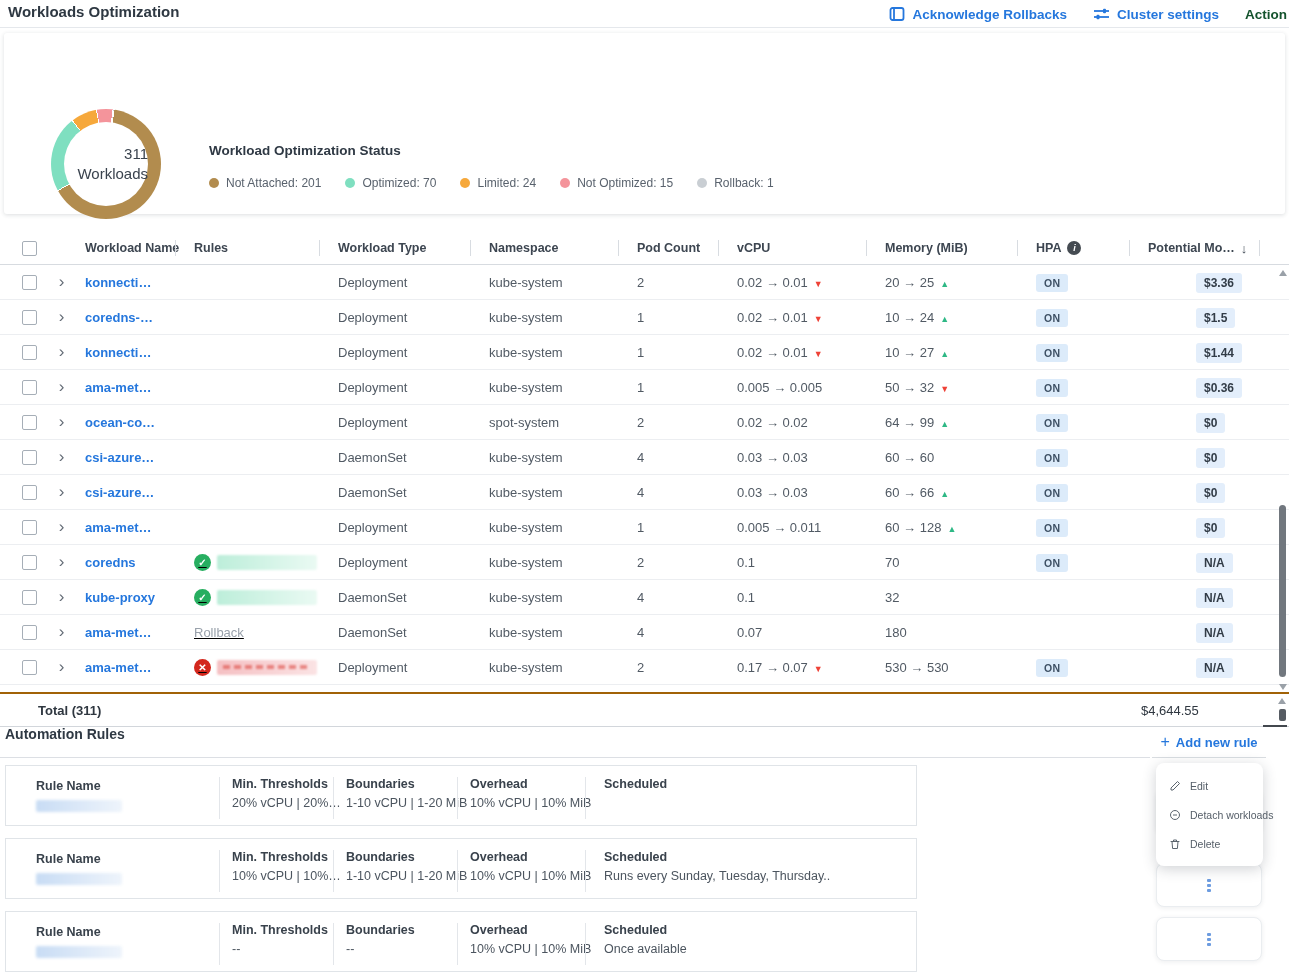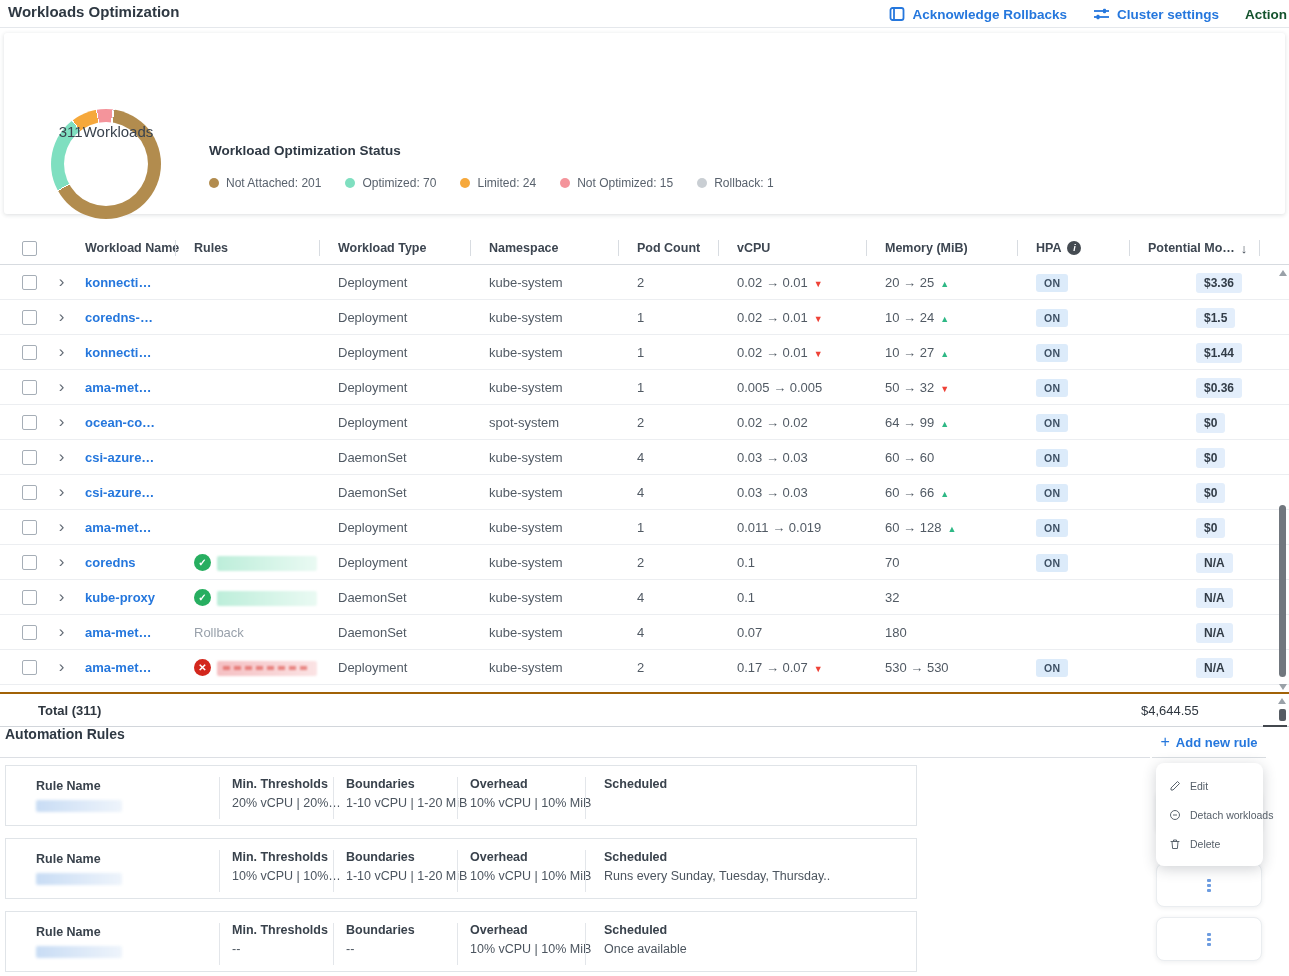--- a/index.html
+++ b/index.html
@@ -13,21 +13,21 @@
   .header-actions { position:absolute; right:0; top:0; height:28px; display:flex; align-items:center; gap:26px; padding-right:2px; }
   .hdr-action { display:flex; align-items:center; gap:7px; font-size:13.5px; font-weight:700; color:#2577dd; cursor:pointer; white-space:nowrap; }
   .hdr-action.disabled { color:#14532d; }
   .hdr-action svg { display:block; }
 
   
   .status-card { position:absolute; left:4px; right:4px; top:33px; height:181px; background:#fff;
     border-radius:3px; box-shadow:0 1px 4px rgba(40,50,60,.16); }
   .donut { position:absolute; left:47px; top:76px; width:110px; height:110px; border-radius:50%; }
   .donut-hole { position:absolute; left:13px; top:13px; width:84px; height:84px; border-radius:50%; background:#fff;
-    display:flex; align-items:flex-start; justify-content:center; color:#3a434e; font-size:15px; line-height:1.35; }
+    display:flex; flex-direction:column; align-items:flex-end; justify-content:center; color:#3a434e; font-size:15px; line-height:1.35; }
   .legend-block { position:absolute; left:205px; top:110px; }
   .legend-title { font-size:13.5px; font-weight:700; color:#2f3944; }
   .legend-items { display:flex; gap:24px; margin-top:18px; }
   .legend-item { display:flex; align-items:center; gap:7px; font-size:12px; color:#59626d; }
   .legend-dot { width:10px; height:10px; border-radius:50%; background:#ccc; }
 
   
   .table-wrap { position:absolute; left:0; right:0; top:232px; }
   .tgrid { display:grid; grid-template-columns:22px 16px 47px 109px 144px 151px 148px 100px 148px 151px 112px 130px 1fr; align-items:center; }
   .thead { height:33px; border-bottom:1px solid #d7dbe0; }
@@ -42,21 +42,21 @@
   .wname { font-size:13px; font-weight:700; color:#2577dd; text-decoration:none; cursor:pointer; white-space:nowrap; }
   .cell { font-size:13px; color:#515a64; white-space:nowrap; }
   .trendwrap { display:flex; align-items:center; }
   .trend::after { font-size:9px; margin-left:6px; }
   .trend[data-trend="up"]::after { content:"▲"; color:#2eb885; }
   .trend[data-trend="down"]::after { content:"▼"; color:#ee4237; }
   .hpa-badge { background:#dcebfa; color:#3f5165; font-size:10.5px; font-weight:700; padding:3px 8px; border-radius:3px; letter-spacing:.3px; }
   .hpa-badge:empty { display:none; }
   .money-badge { background:#e3eefb; color:#323c47; font-size:12px; font-weight:700; padding:3px 8px; border-radius:3px;margin-left:48px; }
   
-  .rules-cell { display:flex; align-items:flex-end; gap:6px; }
+  .rules-cell { display:flex; align-items:center; gap:6px;text-decoration:underline; }
   .ric { display:none; width:17px; height:17px; border-radius:50%; color:#fff; font-size:10px; font-weight:700;
     align-items:center; justify-content:center; flex:none; }
   .rules-cell[data-rules="ok"] .ric { display:flex; background:#27ae60; }
   .rules-cell[data-rules="ok"] .ric::after { content:"✓"; }
   .rules-cell[data-rules="error"] .ric { display:flex; background:#d3271d; }
   .rules-cell[data-rules="error"] .ric::after { content:"✕"; }
   .rules-pill { display:none; width:100px; height:15px; border-radius:2px; position:relative; filter:blur(1.1px); }
   .rules-cell[data-rules="ok"] .rules-pill { display:block; background:linear-gradient(90deg,#bdeeda,#eafaf3); }
   .rules-cell[data-rules="error"] .rules-pill { display:block; background:linear-gradient(90deg,#f5c0c3,#fbe3e4); }
   .rules-cell[data-rules="error"] .rules-pill::after { content:""; position:absolute; left:6px; right:10px; top:5px; height:4px;
@@ -384,21 +384,21 @@
     <div class="tgrid trow">
       <span></span>
         <span class="cb"></span>
         <span class="chev">›</span>
       <a class="wname">ama-met…</a>
       <span class="rules-cell" data-rules=""></span>
       <span class="cell">Deployment</span>
       <span class="cell">kube-system</span>
       <span class="cell">1</span>
       <span class="cell trendwrap">
-          <span>0.011 → 0.019</span>
+          <span>0.005 → 0.011</span>
           <span class="trend" data-trend=""></span>
         </span>
       <span class="cell trendwrap">
           <span>60 → 128</span>
           <span class="trend" data-trend="up"></span>
         </span>
       <span class="cell"><span class="hpa-badge">ON</span></span>
       <span class="cell"><span class="money-badge">$0</span></span>
       <span></span>
     </div>

